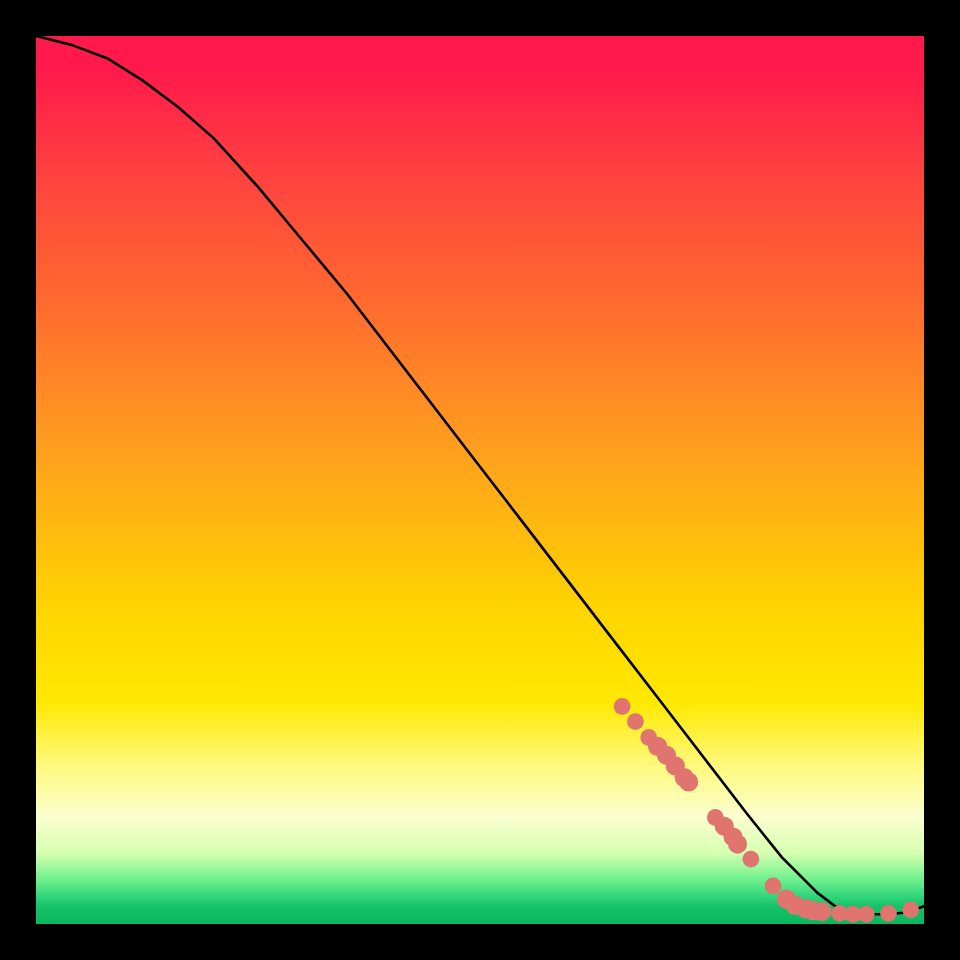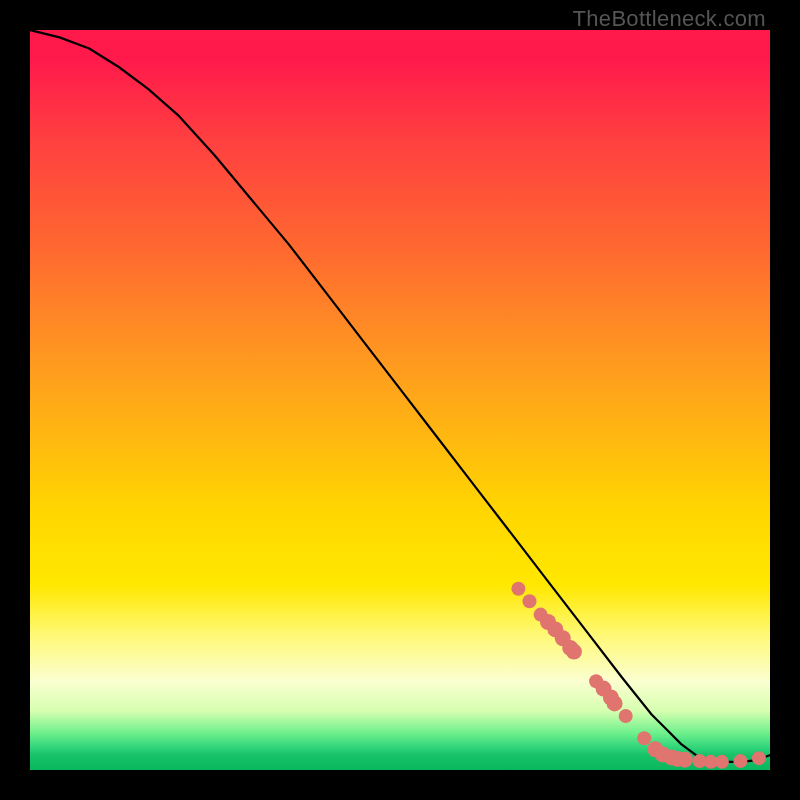--- a/index.html
+++ b/index.html
@@ -56,21 +56,20 @@
     color: #555;
     font-size: 22px;
     letter-spacing: 0.3px;
     font-weight: 400;
   }
 </style>
 </head>
 <body>
 
 <div class="stage">
-  <div class="footer-label">TheBottleneck.com</div>
   <div class="plot">
     <div class="gradient"></div>
     <svg class="curve-layer" viewBox="0 0 740 740" preserveAspectRatio="none">
       <path id="curve-path" fill="none" stroke="#000000" stroke-width="2.2" stroke-linecap="round" stroke-linejoin="round" d="M0.00 0.00 L29.60 7.40 L59.20 18.50 L88.80 37.00 L118.40 59.20 L148.00 85.10 L185.00 125.80 L222.00 170.20 L259.00 214.60 L296.00 262.70 L333.00 310.80 L370.00 358.90 L407.00 407.00 L444.00 455.10 L481.00 503.20 L518.00 551.30 L555.00 599.40 L592.00 647.50 L606.80 666.00 L621.60 684.50 L636.40 699.30 L651.20 714.10 L666.00 725.20 L680.80 730.38 L695.60 731.86 L710.40 731.86 L725.20 730.38 L740.00 725.20"></path>
     </svg>
     <svg class="marker-layer" viewBox="0 0 740 740" preserveAspectRatio="none">
       <g id="markers">
           <circle cx="488.40" cy="558.70" r="7" fill="#e0746f" stroke="#d65f5b" stroke-width="0"></circle>
           <circle cx="499.50" cy="571.28" r="7" fill="#e0746f" stroke="#d65f5b" stroke-width="0"></circle>
           <circle cx="510.60" cy="584.60" r="7" fill="#e0746f" stroke="#d65f5b" stroke-width="0"></circle>

